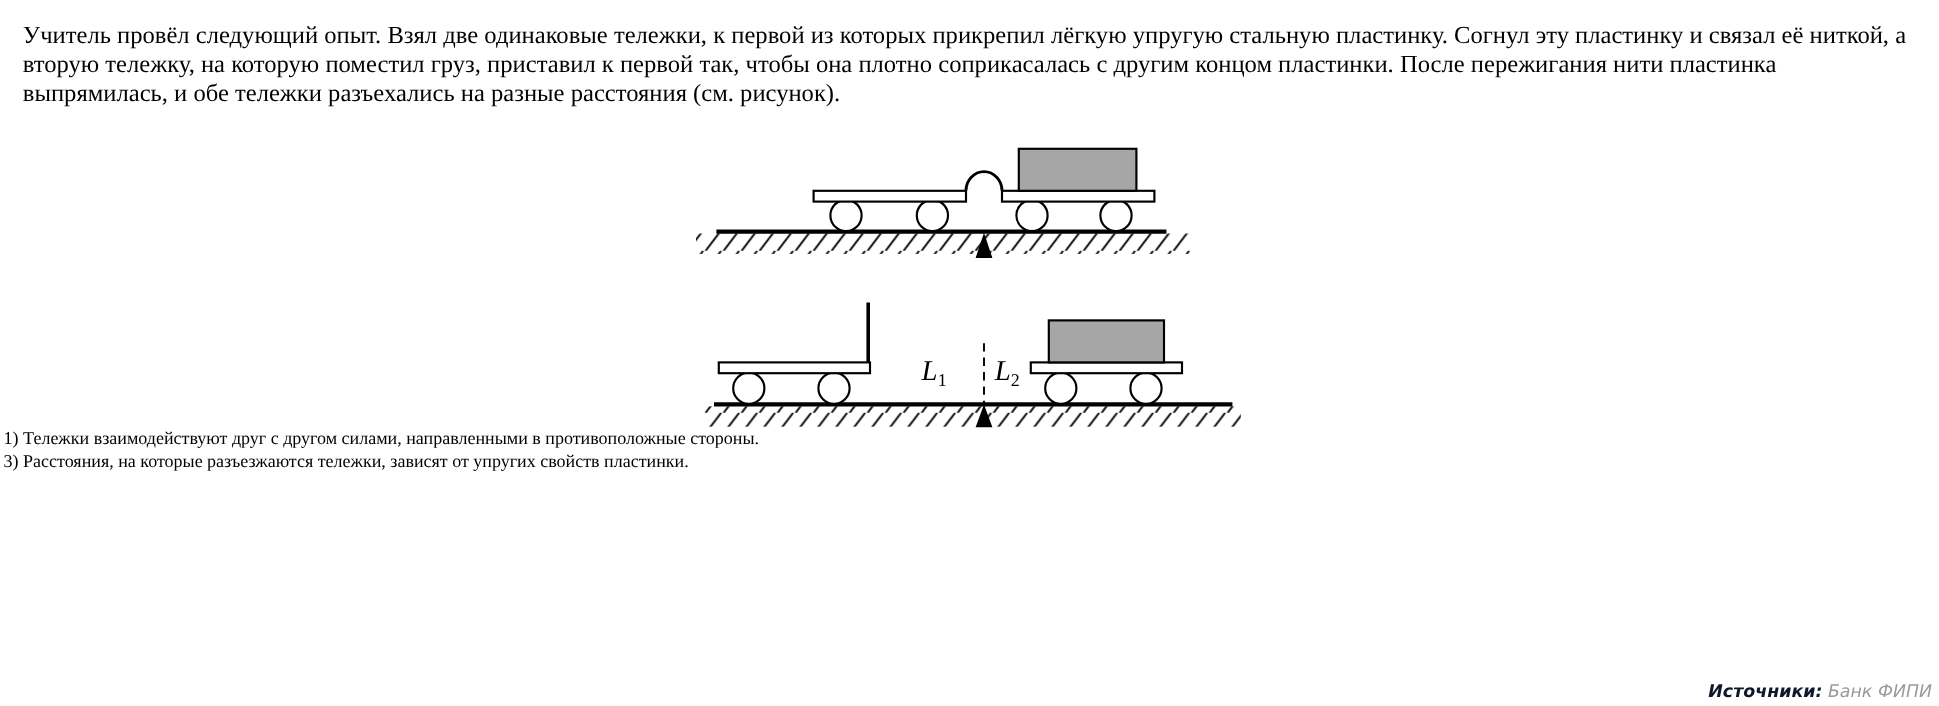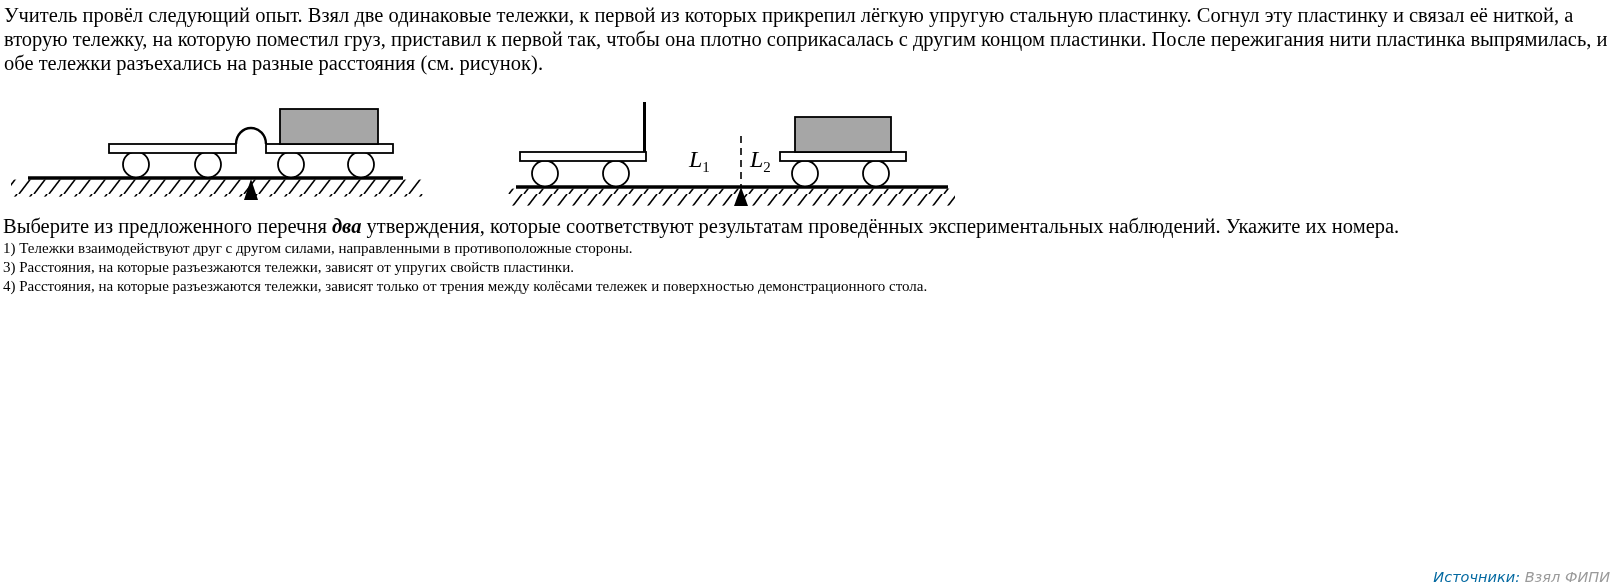--- a/index.html
+++ b/index.html
@@ -12,29 +12,29 @@
     height: 588px;
     position: relative;
     overflow: hidden;
     font-family: "Liberation Serif", serif;
     color: #000;
   }
   main {
     padding: 2px 6px 0 3px;
   }
   .intro {
-    margin: 1px;
+    margin: 16px;
     font-size: 20.5px;
     line-height: 1.18;
     max-width: 1606px;
   }
   .figs {
     margin: 16px 0 0 0;
     display: flex;
-    flex-direction: row;
+    flex-direction: column;
     align-items: center;
     gap: 20px;
   }
   .figs svg { display: block; }
   .question {
     margin: 6px 0 0 0;
     font-size: 20.5px;
     line-height: 1.27;
     max-width: 1606px;
   }
@@ -51,21 +51,21 @@
   .option { margin: 0; }
   .footer {
     position: absolute;
     right: 6px;
     bottom: 3px;
     font-family: "DejaVu Sans", sans-serif;
     font-style: italic;
     font-size: 14.5px;
     white-space: nowrap;
   }
-  .src-label { color: #0369a1; }
+  .src-label { color: #0f172a; font-weight: bold; }
   .src-value { color: #9a9a9a; }
   .fig-label {
     font-family: "Liberation Serif", serif;
     font-style: italic;
     font-size: 24px;
     fill: #000;
   }
   .fig-sub { font-size: 15px; font-style: normal; }
 </style>
 </head>
@@ -108,26 +108,24 @@
       <rect x="287" y="60" width="126" height="9" fill="#fff" stroke="#000" stroke-width="1.8"></rect>
       <rect x="302" y="25" width="96" height="35" stroke="#000" stroke-width="1.8" fill="#a6a6a6"></rect>
       <line x1="248" y1="44" x2="248" y2="94" stroke="#000" stroke-width="1.6" stroke-dasharray="7 5"></line>
       <text class="fig-label" x="196" y="75"><tspan>L</tspan><tspan class="fig-sub" dy="5">1</tspan></text>
       <text class="fig-label" x="257" y="75"><tspan>L</tspan><tspan class="fig-sub" dy="5">2</tspan></text>
       <polygon points="248,95 241,114 255,114" fill="#000"></polygon>
     </svg>
 
   </figure>
 
-  <p class="question"><span>Выберите из предложенного перечня </span><span class="bi">два</span><span> утверждения, которые соответствуют результатам проведённых экспериментальных наблюдений. Укажите их номера.</span></p>
 
   <div class="options">
     <p class="option"><span>1)</span> <span>Тележки взаимодействуют друг с другом силами, направленными в противоположные стороны.</span></p>
     <p class="option"><span>3)</span> <span>Расстояния, на которые разъезжаются тележки, зависят от упругих свойств пластинки.</span></p>
-    <p class="option"><span>4)</span> <span>Расстояния, на которые разъезжаются тележки, зависят только от трения между колёсами тележек и поверхностью демонстрационного стола.</span></p>
   </div>
 
 </main>
 
 <div class="footer">
   <span class="src-label">Источники:</span>
-  <span class="src-value">Взял ФИПИ</span>
+  <span class="src-value">Банк ФИПИ</span>
 </div>
 
 </body></html>

